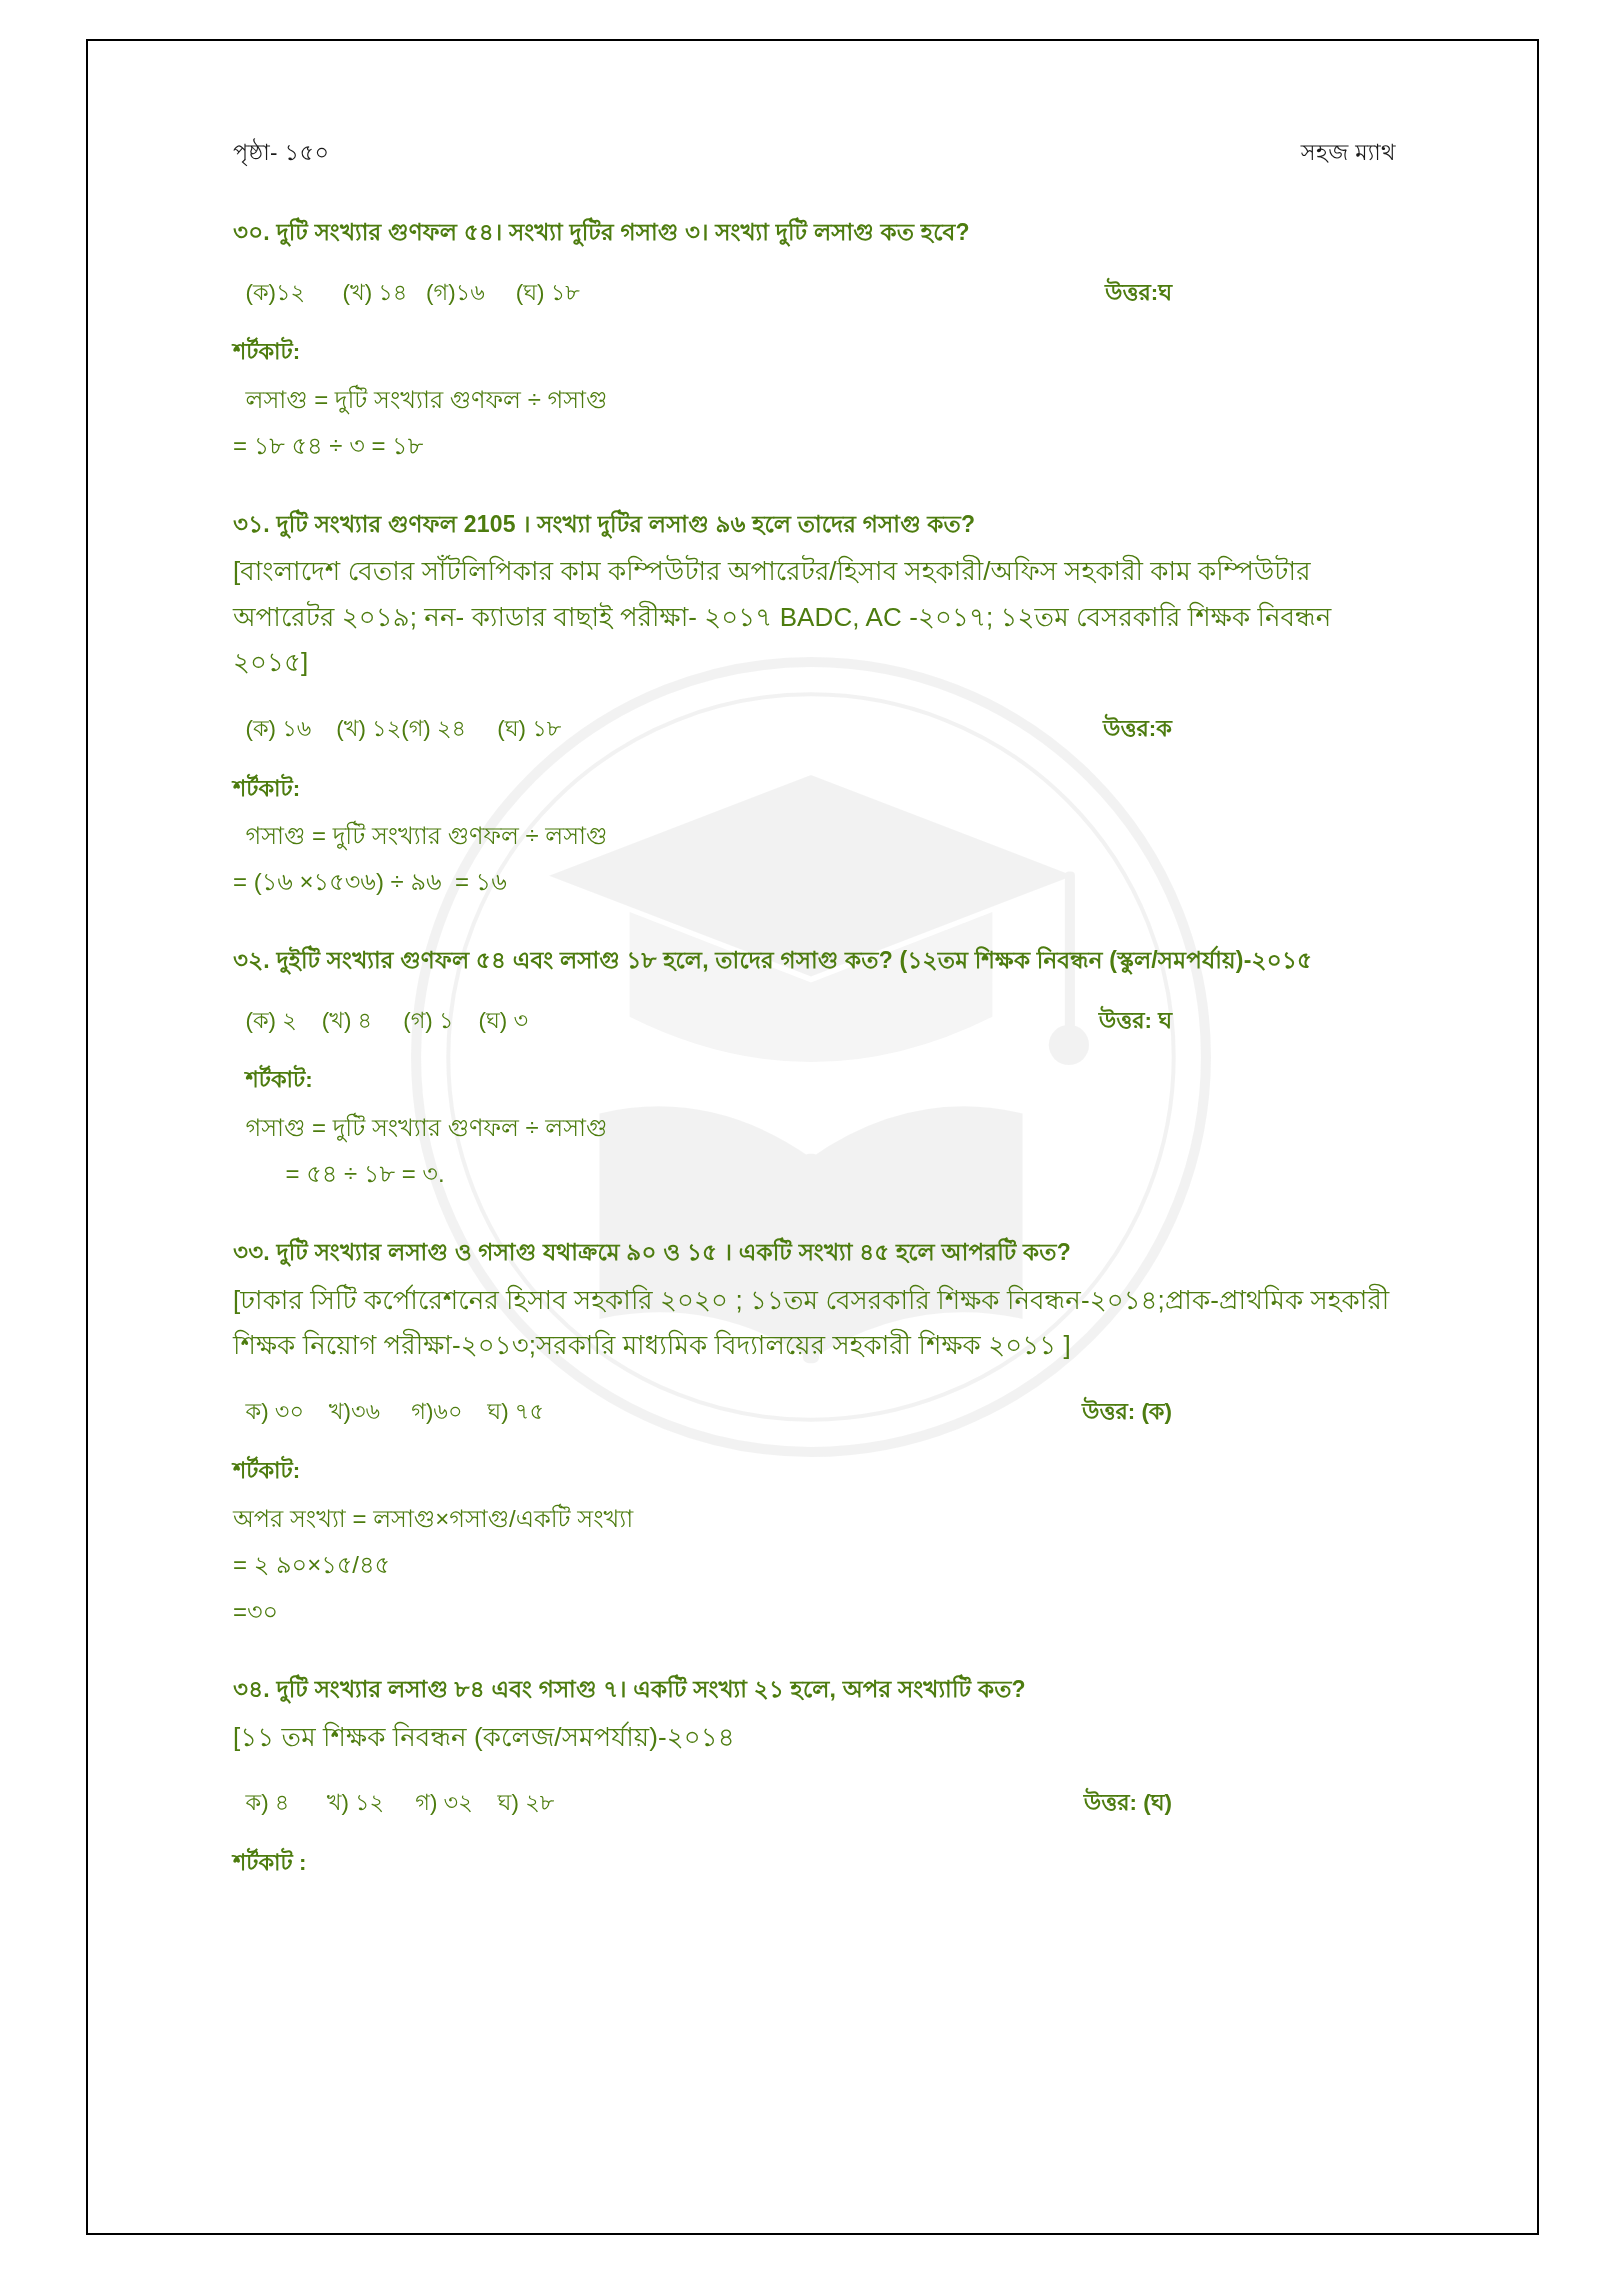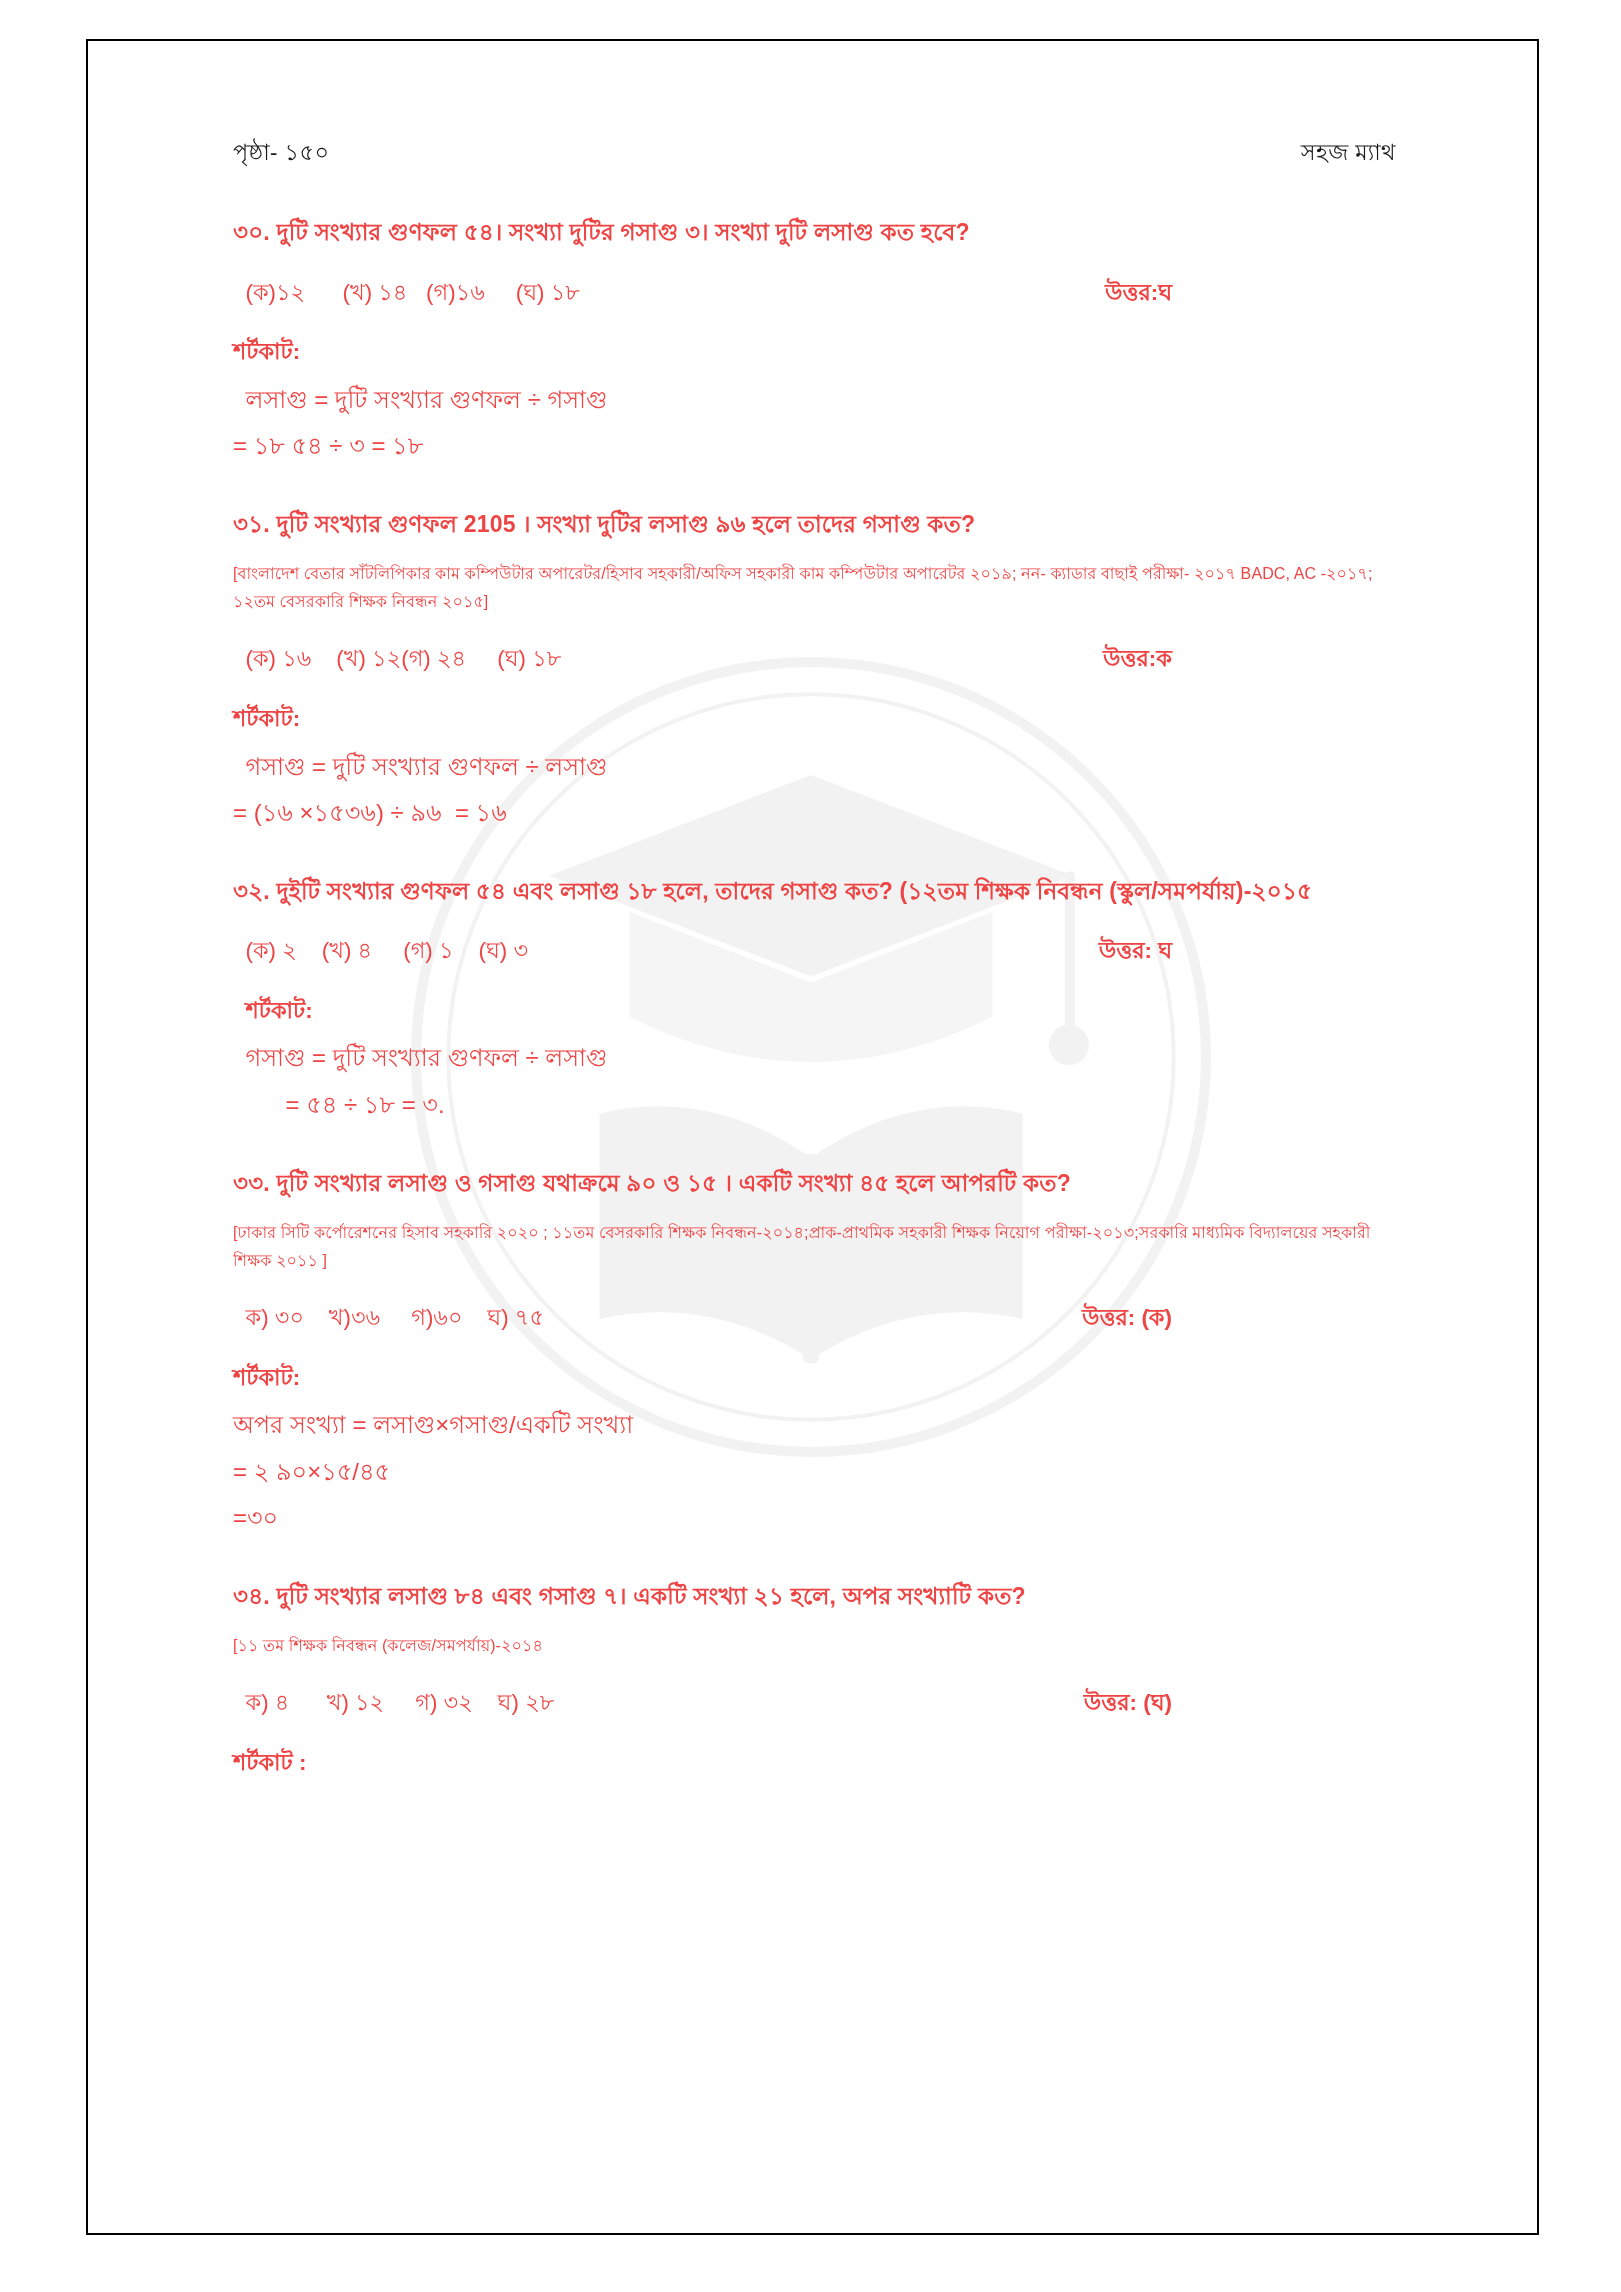--- a/index.html
+++ b/index.html
@@ -56,35 +56,35 @@
     box-sizing: border-box;
     width: 1361px;
   }
   .hdr-left { letter-spacing: 0.4px; }
   .hdr-right { letter-spacing: 0.4px; }
 
   .body-block {
     padding: 0 99px 0 99px;
     box-sizing: border-box;
     width: 1361px;
-    color: #ef4444;
+    color: #4d7c0f;
   }
   .q {
     margin-top: 43px;
   }
   .q-title {
     font-size: 23px;
     font-weight: bold;
     line-height: 1.5;
     letter-spacing: 0.2px;
   }
   .q-src {
-    font-size: 16px;
+    font-size: 26px;
     line-height: 1.75;
-    margin-top: 19px;
+    margin-top: 8px;
     letter-spacing: 0.1px;
   }
   .opts {
     display: flex;
     align-items: baseline;
     font-size: 22.4px;
     margin-top: 26px;
     line-height: 1.5;
   }
   .opts .opt {

